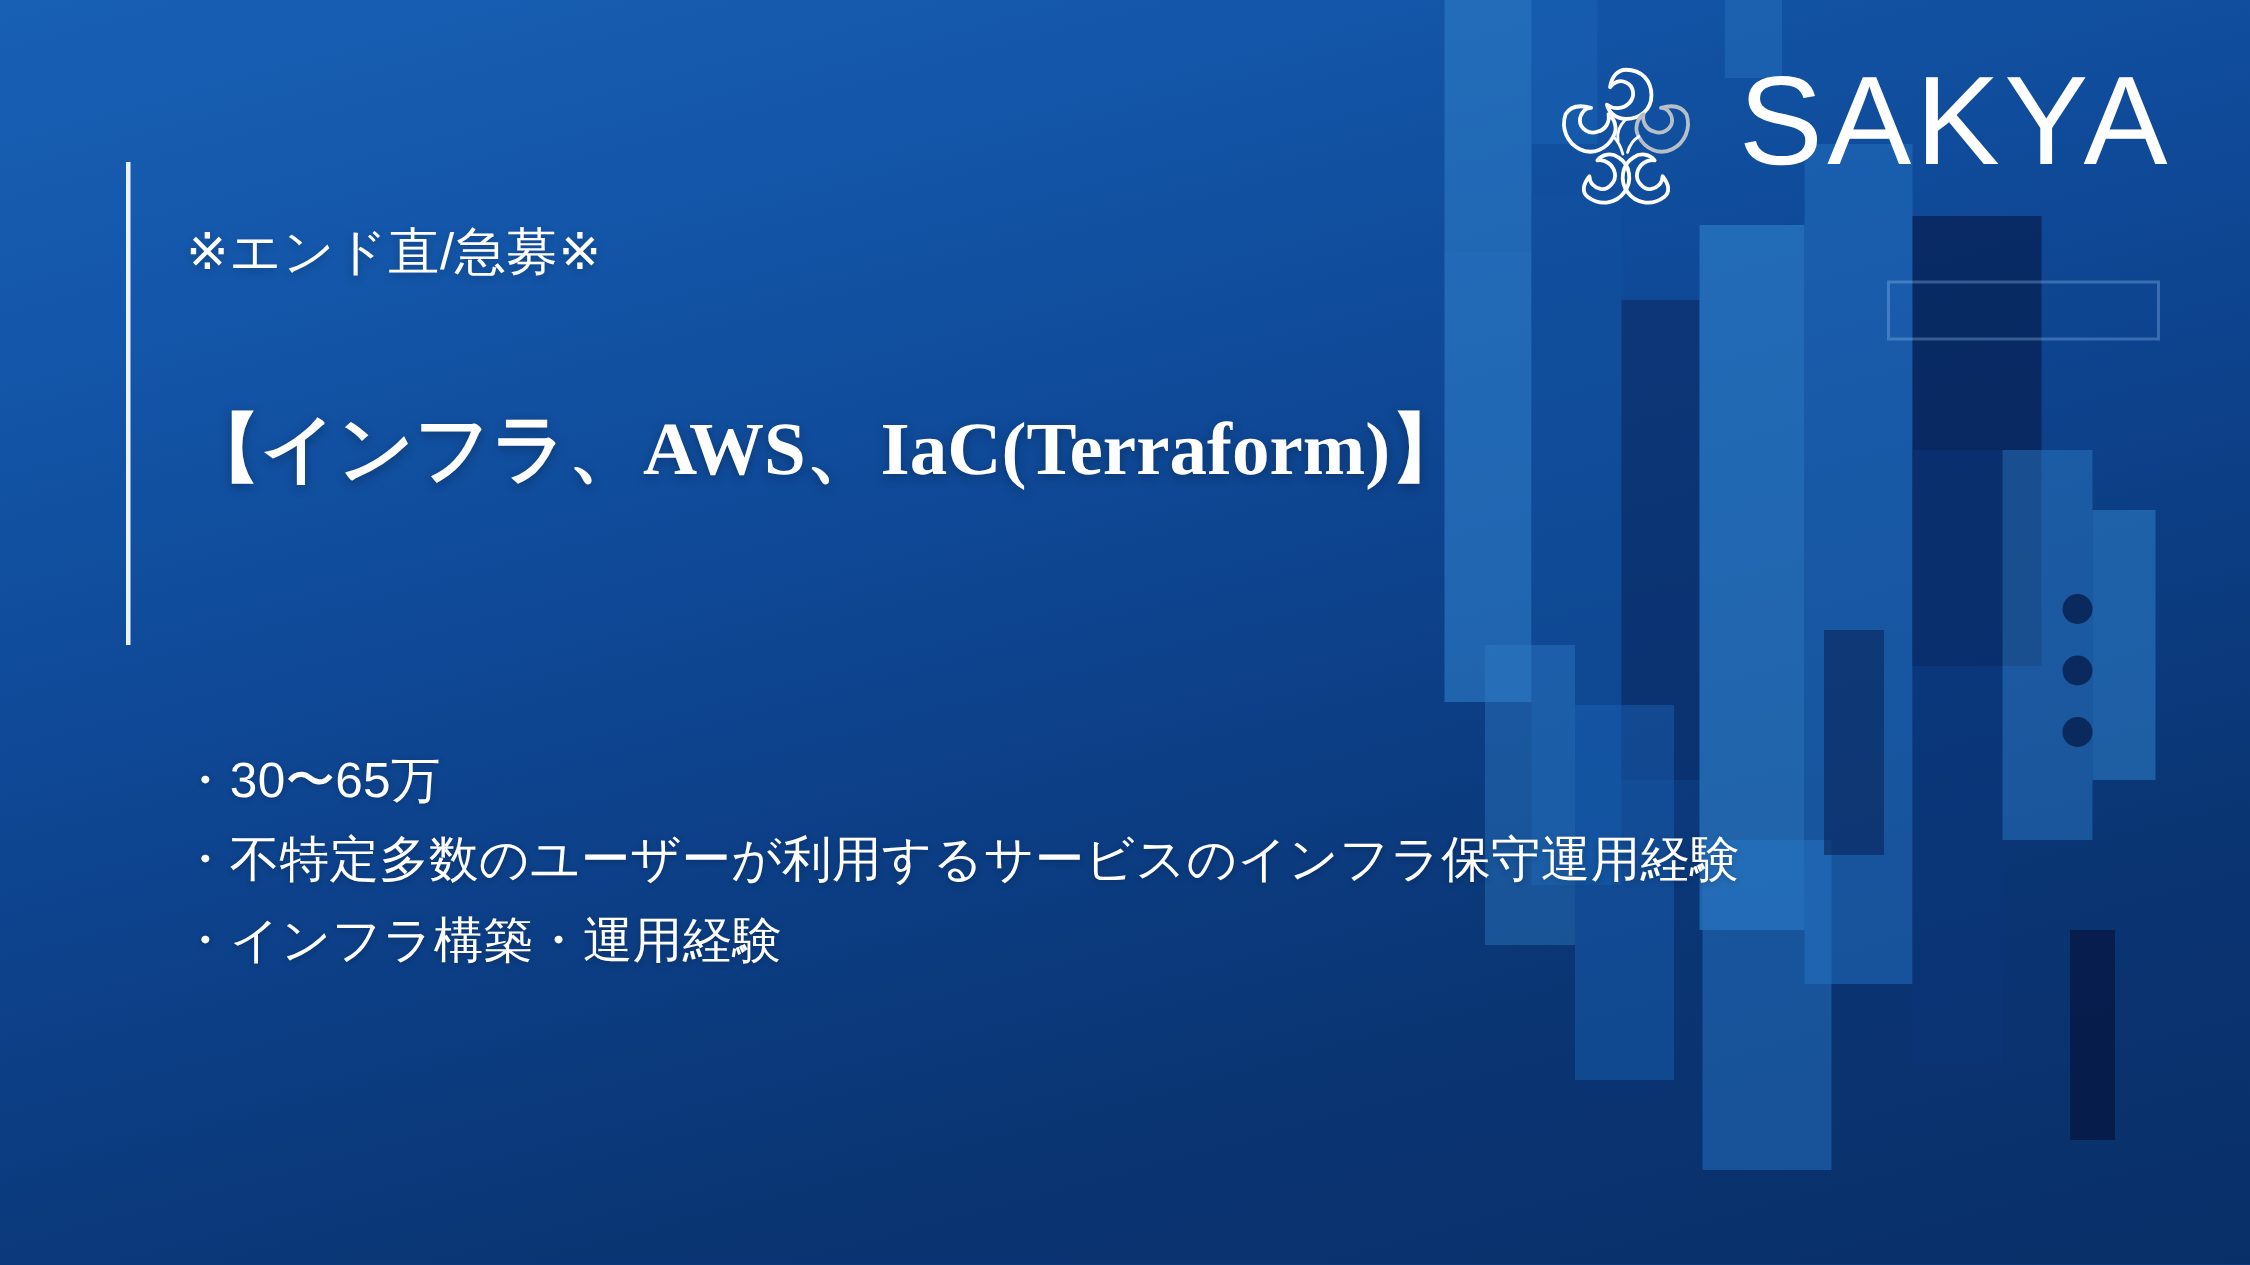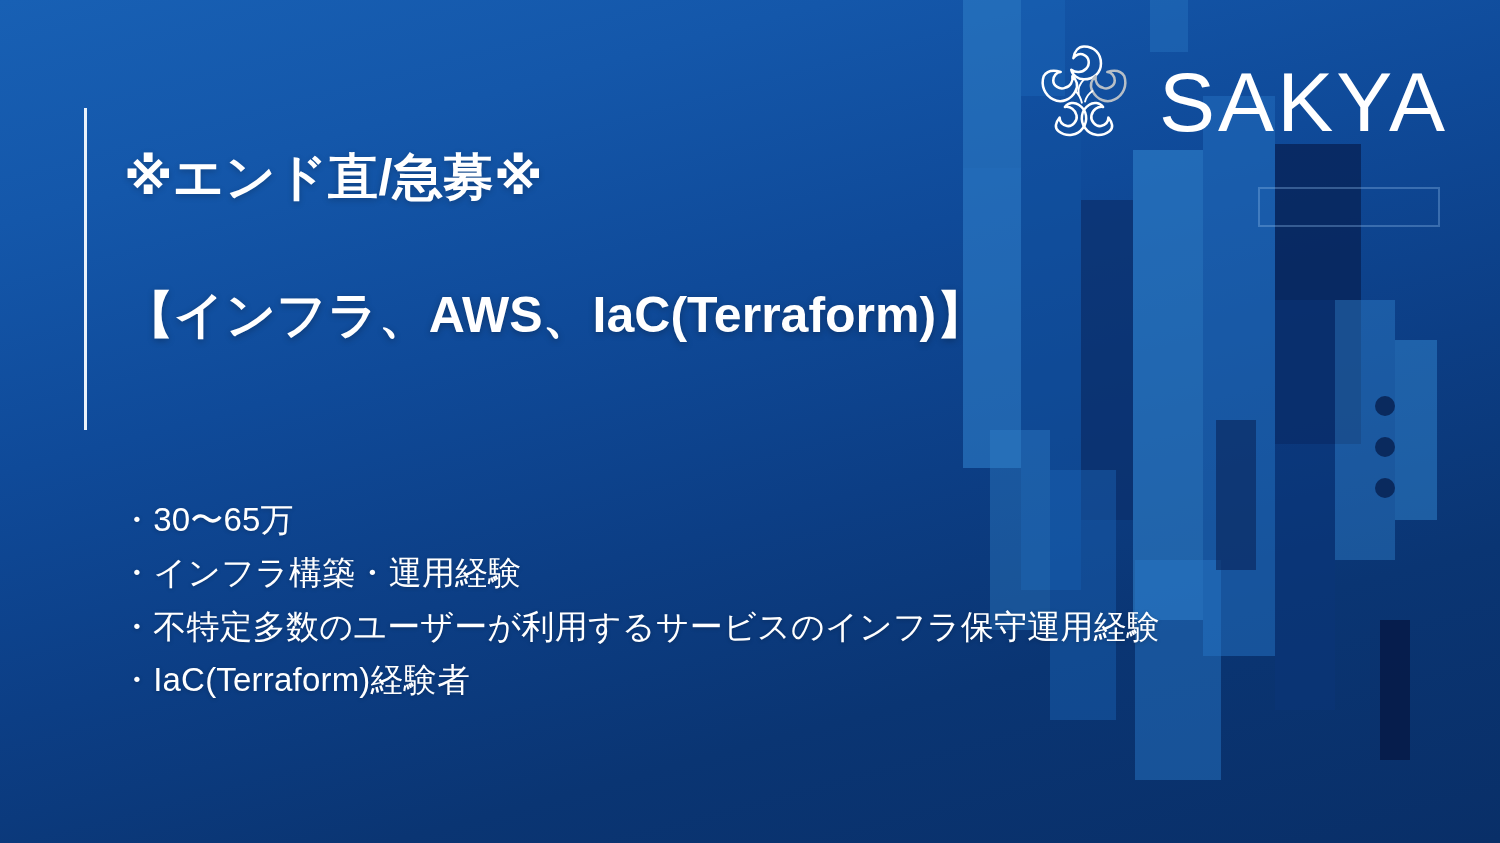--- a/index.html
+++ b/index.html
@@ -55,39 +55,40 @@
     height: 322px;
     background: #eaf2fb;
   }
 
   
   .kicker {
     position: absolute;
     left: 124px;
     top: 150px;
     color: #ffffff;
-    font-size: 50px;
-    font-weight: 700;
+    font-size: 34px;
+    font-weight: 400;
     letter-spacing: 0.5px;
     line-height: 1.1;
     white-space: nowrap;
     text-shadow: 0 2px 6px rgba(0,0,0,0.22);
   }
 
   .headline {
     position: absolute;
     left: 124px;
-    top: 282px;
+    top: 266px;
     color: #ffffff;
     font-size: 50px;
     font-weight: 700;
     line-height: 1.35;
     letter-spacing: 0px;
     white-space: nowrap;
     text-shadow: 0 2px 7px rgba(0,0,0,0.28);
+    font-family: Liberation Serif, serif;
   }
   .headline .line { display: block; }
 
   .bullets {
     position: absolute;
     left: 120px;
     top: 493px;
     color: #ffffff;
     font-size: 33px;
     font-weight: 400;
@@ -96,21 +97,21 @@
     text-shadow: 0 1px 4px rgba(0,0,0,0.22);
   }
   .bullets .bullet-item { display: block; white-space: nowrap; }
 
   
   .logo {
     position: absolute;
     right: 52px;
     top: 38px;
     display: flex;
-    align-items: flex-end;
+    align-items: flex-start;
     gap: 22px;
   }
   .logo-mark { width: 106px; height: 106px; display: block; }
   .logo-word {
     color: #ffffff;
     font-size: 84px;
     font-weight: 400;
     letter-spacing: 3px;
     line-height: 1;
     font-family: "Liberation Sans", "DejaVu Sans", sans-serif;
@@ -150,23 +151,22 @@
   <div class="accent-rule"></div>
 
   <div class="kicker">※エンド直/急募※</div>
 
   <div class="headline">
     <span class="line">【インフラ、AWS、IaC(Terraform)】</span>
   </div>
 
   <div class="bullets">
     <span class="bullet-item">・30〜65万</span>
+    <span class="bullet-item">・不特定多数のユーザーが利用するサービスのインフラ保守運用経験</span>
     <span class="bullet-item">・インフラ構築・運用経験</span>
-    <span class="bullet-item">・不特定多数のユーザーが利用するサービスのインフラ保守運用経験</span>
-    <span class="bullet-item">・IaC(Terraform)経験者</span>
   </div>
 
   <div class="logo">
     <span class="logo-mark-wrap">
       <svg class="logo-mark" viewBox="0 0 100 100" aria-hidden="true">
         <g fill="none" stroke="#ffffff" stroke-width="2.4" stroke-linecap="round" stroke-linejoin="round">
 
           <path d="M50 8 C60 8 66 15 66 24 C66 33 59 39 50 39 C44 39 39 35 38 30 C42 33 48 33 52 29 C56 25 55 18 50 16 C46 14 42 16 40 19 C41 12 45 8 50 8 Z"></path>
 
           <path d="M88 36 C91 45 87 54 79 58 C71 62 62 58 58 50 C55 45 57 39 61 36 C60 41 63 46 68 47 C73 49 79 45 79 40 C79 36 76 32 72 32 C79 30 85 31 88 36 Z" stroke="#b7bfc7"></path>

